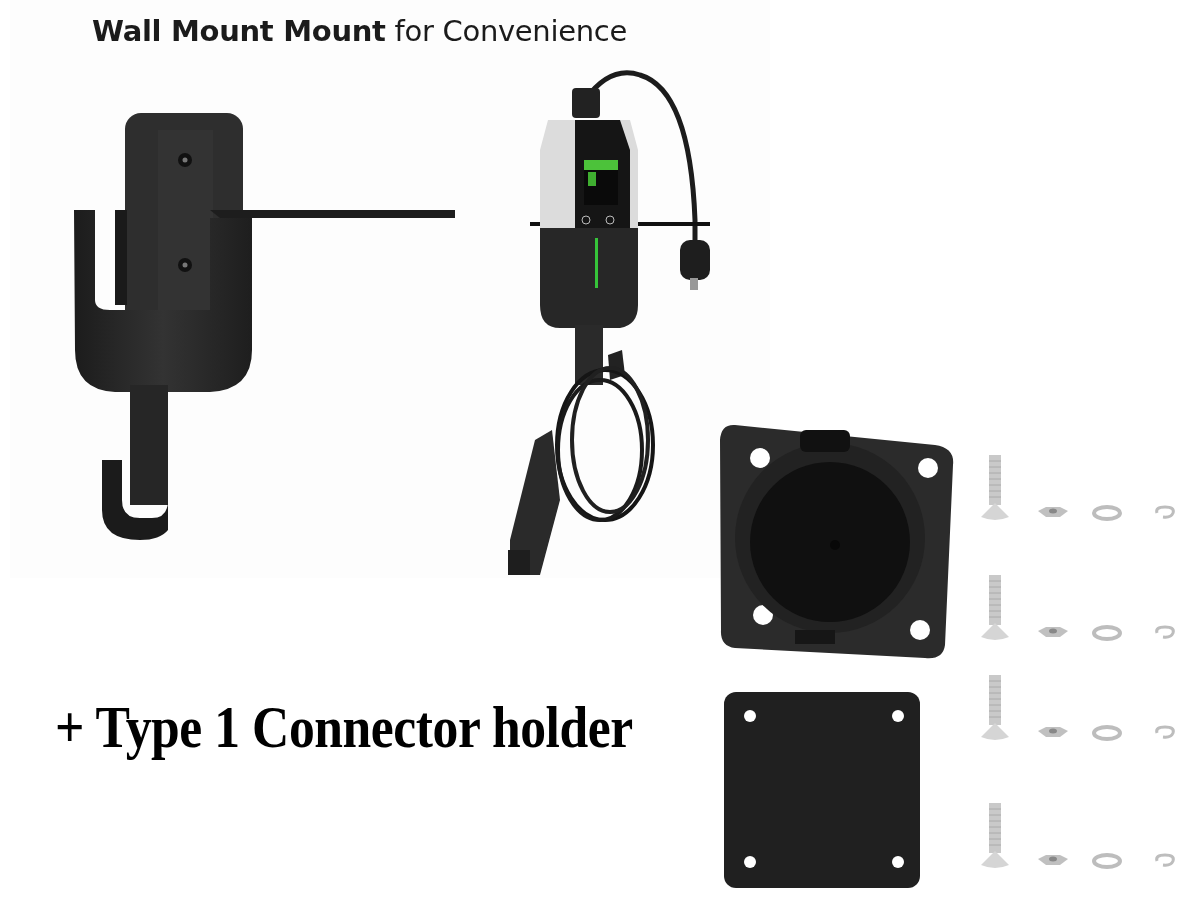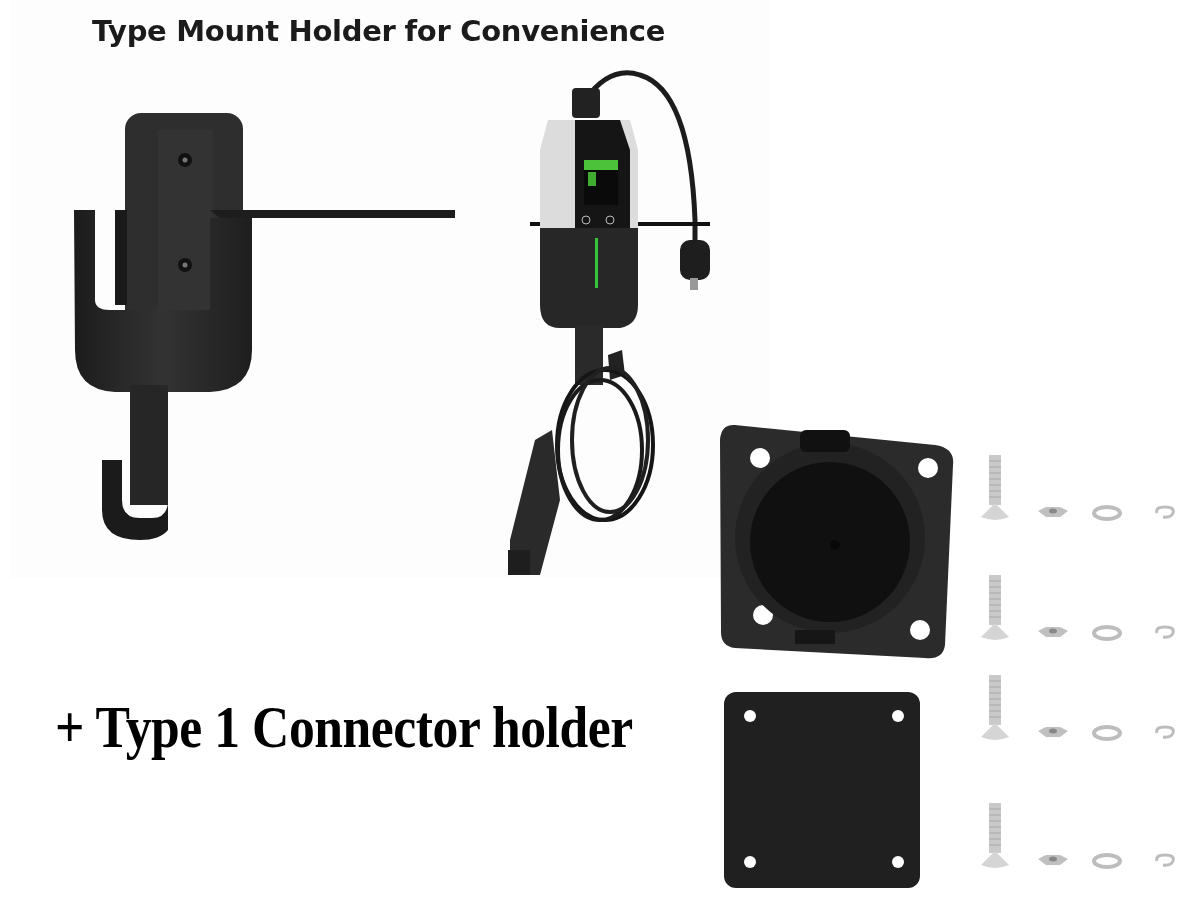--- a/index.html
+++ b/index.html
@@ -1,30 +1,30 @@
 <!DOCTYPE html>
 <html><head>
 <meta charset="utf-8">
 <style>
   html,body{margin:0;padding:0;background:#ffffff;}
   body{width:1200px;height:900px;position:relative;overflow:hidden;font-family:"Liberation Sans",sans-serif;}
   .panel{position:absolute;left:10px;top:0;width:760px;height:578px;background:#fdfdfd;}
   .title{position:absolute;left:92px;top:14px;font-family:"DejaVu Sans",sans-serif;font-size:29px;color:#1b1b1b;white-space:nowrap;letter-spacing:-0.3px;}
   .title b{font-weight:bold;}
-  .title span.light{font-weight:bold;}
+  .title span.light{font-weight:normal;}
   .caption{position:absolute;left:55px;top:693px;font-family:"Liberation Serif",serif;font-weight:bold;font-size:60px;color:#000;white-space:nowrap;transform:scaleX(0.86);transform-origin:left top;letter-spacing:-0.5px;}
   .abs{position:absolute;}
 </style>
 </head>
 <body>
 
 <div class="panel"></div>
 
 <div class="title">
-  <b>Type Mount Holder</b>
+  <b>Wall Mount Mount</b>
   <span class="light">for Convenience</span>
 </div>
 
 <svg class="abs" style="left:60px;top:100px" width="410" height="440" viewBox="0 0 410 440">
   <defs>
     <linearGradient id="hg" x1="0" x2="1">
       <stop offset="0" stop-color="#1c1c1c"></stop>
         <stop offset="0.5" stop-color="#333"></stop>
         <stop offset="1" stop-color="#1e1e1e"></stop>
     </linearGradient>

